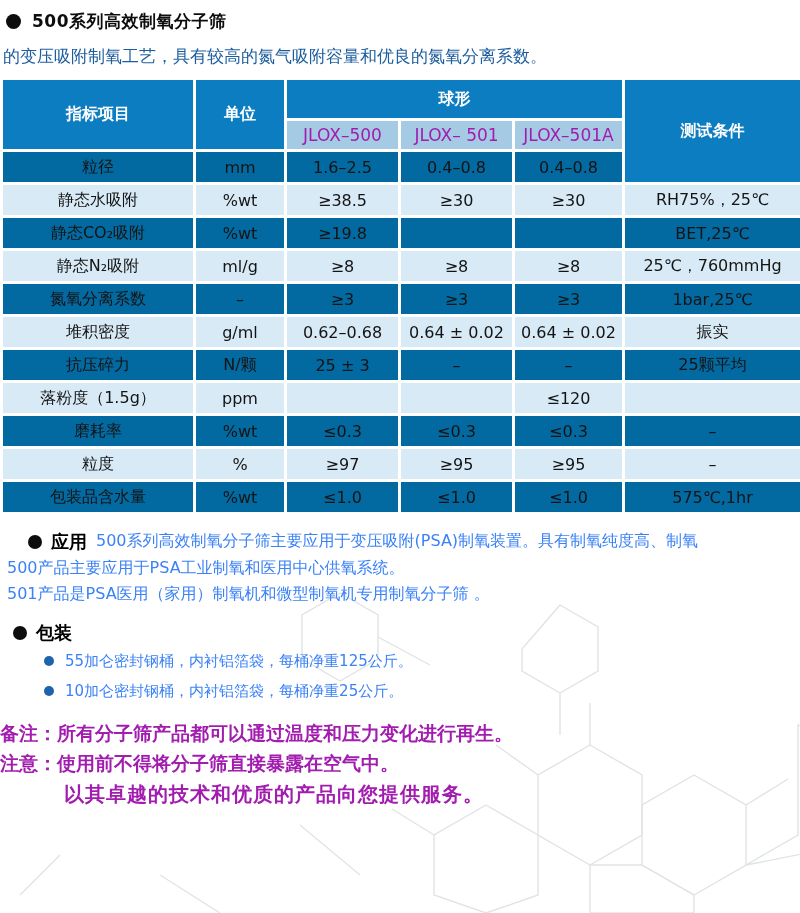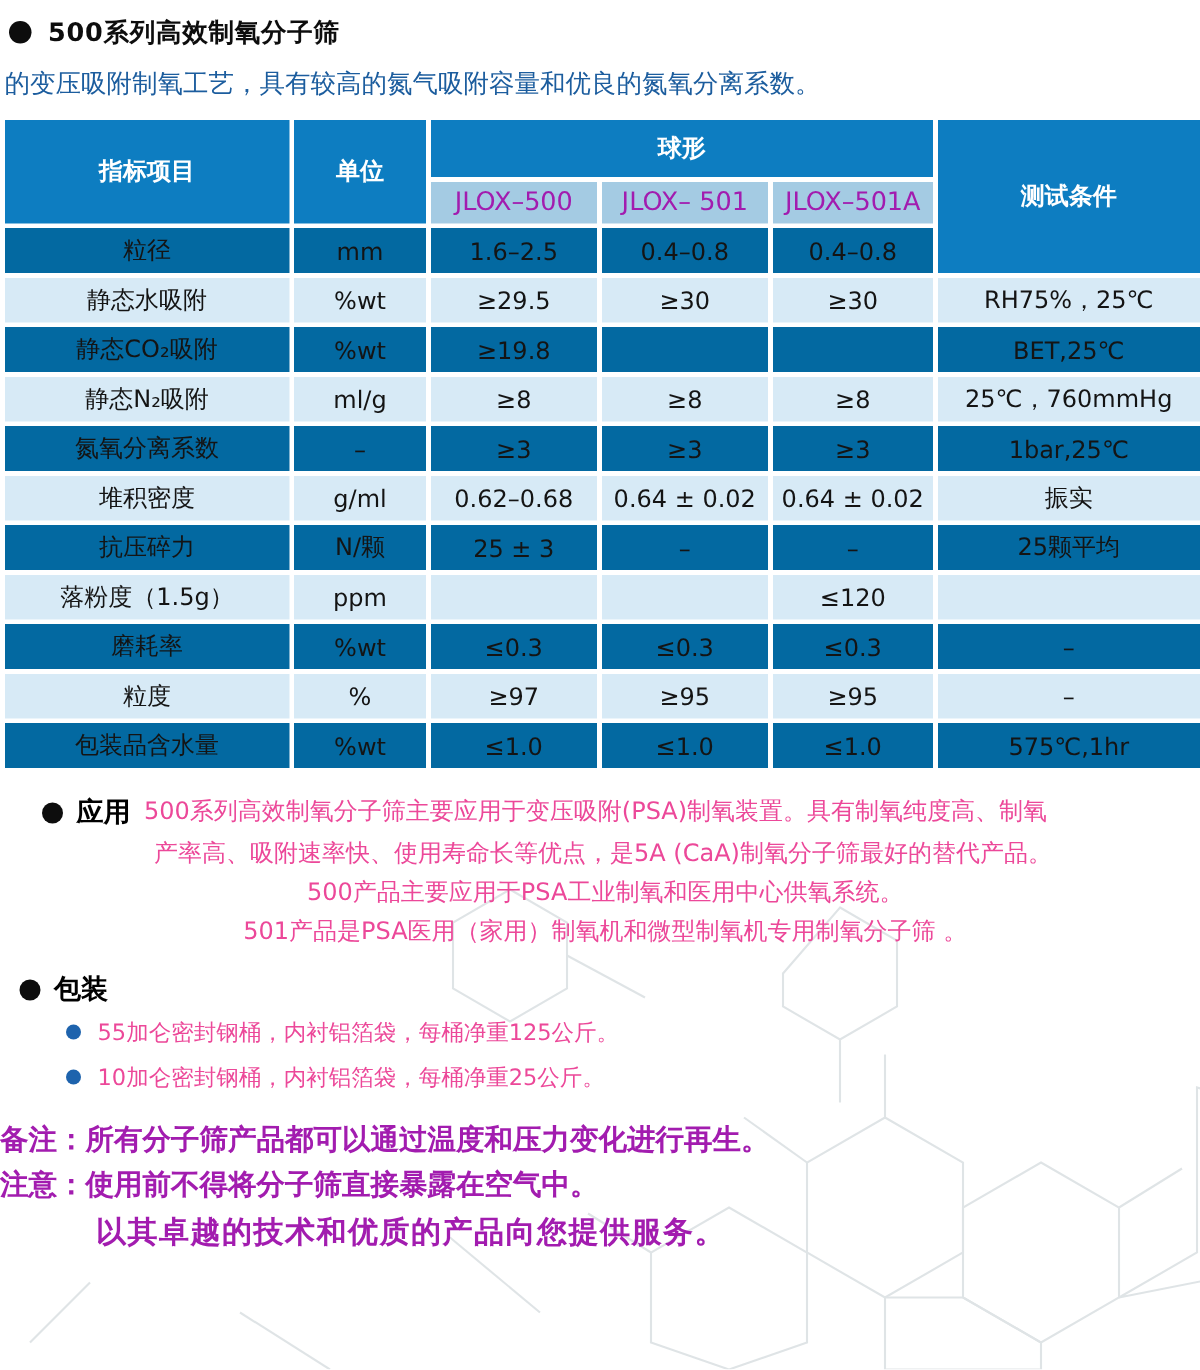--- a/index.html
+++ b/index.html
@@ -40,21 +40,21 @@
     background: #a4cbe3; color: #a21caf;
     font-weight: normal; font-size: 17px; height: 31px;
   }
   .spec-table td { font-size: 16px; color: #141414; height: 33px; }
   tr.row-mid td { background: #0369a1; }
   tr.row-light td { background: #d7eaf6; }
 
   
   .app-first { margin: 12px 0 0 0; padding-left: 28px; line-height: 27px; }
   .sec-heading { font-size: 18px; font-weight: bold; color: #000000; vertical-align: middle; margin-right: 9px; }
-  .blue { color: #ec4899; font-size: 16px; text-align: center; }
+  .blue { color: #3b82f6; font-size: 16px; }
   .app-line2 { padding-left: 4px; line-height: 27px; }
   .app-line3, .app-line4 { padding-left: 7px; line-height: 26px; }
 
   
   .pkg-heading { margin-top: 12px; padding-left: 13px; line-height: 26px; }
   .pkg-item { padding-left: 44px; line-height: 29px; }
   .pkg-item .blue { font-size: 15px; }
 
   
   .notes { margin-top: 12px; color: #a21caf; font-weight: bold; }
@@ -117,21 +117,21 @@
     <tr class="row-mid">
       <td>粒径</td>
       <td>mm</td>
       <td>1.6–2.5</td>
       <td>0.4–0.8</td>
       <td>0.4–0.8</td>
     </tr>
     <tr class="row-light">
       <td>静态水吸附</td>
       <td>%wt</td>
-      <td>≥29.5</td>
+      <td>≥38.5</td>
       <td>≥30</td>
       <td>≥30</td>
       <td>RH75%，25℃</td>
     </tr>
     <tr class="row-mid">
       <td>静态CO₂吸附</td>
       <td>%wt</td>
       <td>≥19.8</td>
       <td></td>
       <td></td>
@@ -201,21 +201,20 @@
       <td>≤1.0</td>
       <td>575℃,1hr</td>
     </tr>
   </tbody>
     </table>
 
   <div class="app-section">
     <div class="app-first">
       <span class="dot-black dot-md"></span><span class="sec-heading">应用</span><span class="blue">500系列高效制氧分子筛主要应用于变压吸附(PSA)制氧装置。具有制氧纯度高、制氧</span>
     </div>
-    <div class="blue app-line2">产率高、吸附速率快、使用寿命长等优点，是5A (CaA)制氧分子筛最好的替代产品。</div>
     <div class="blue app-line3">500产品主要应用于PSA工业制氧和医用中心供氧系统。</div>
     <div class="blue app-line4">501产品是PSA医用（家用）制氧机和微型制氧机专用制氧分子筛 。</div>
   </div>
 
   <div class="pkg-section">
     <div class="pkg-heading">
       <span class="dot-black dot-md"></span><span class="sec-heading">包装</span>
     </div>
     <div class="pkg-item">
       <span class="dot-blue"></span><span class="blue">55加仑密封钢桶，内衬铝箔袋，每桶净重125公斤。</span>

